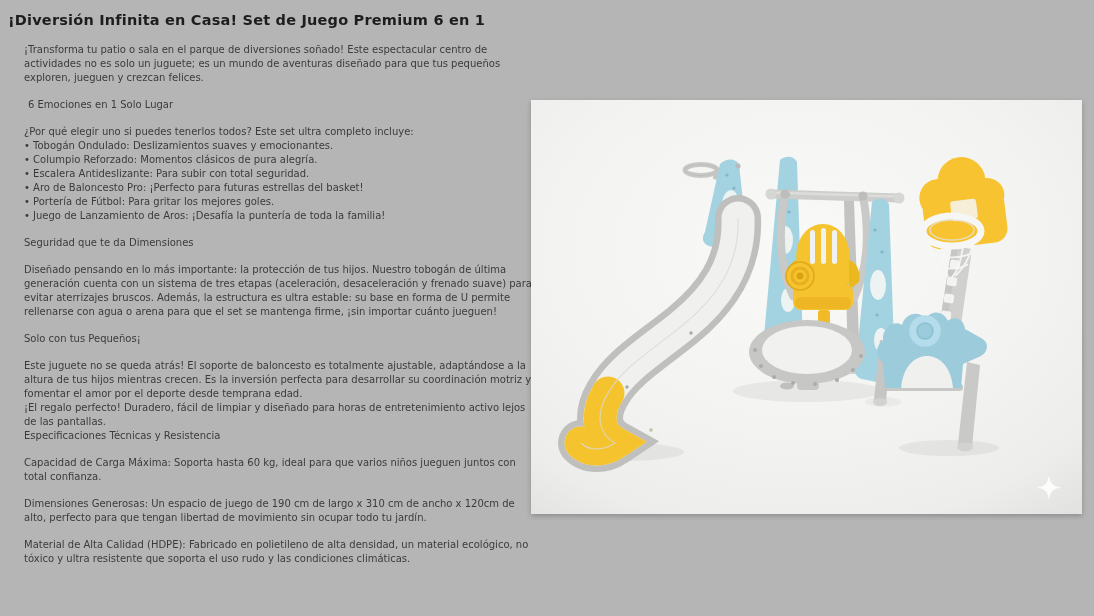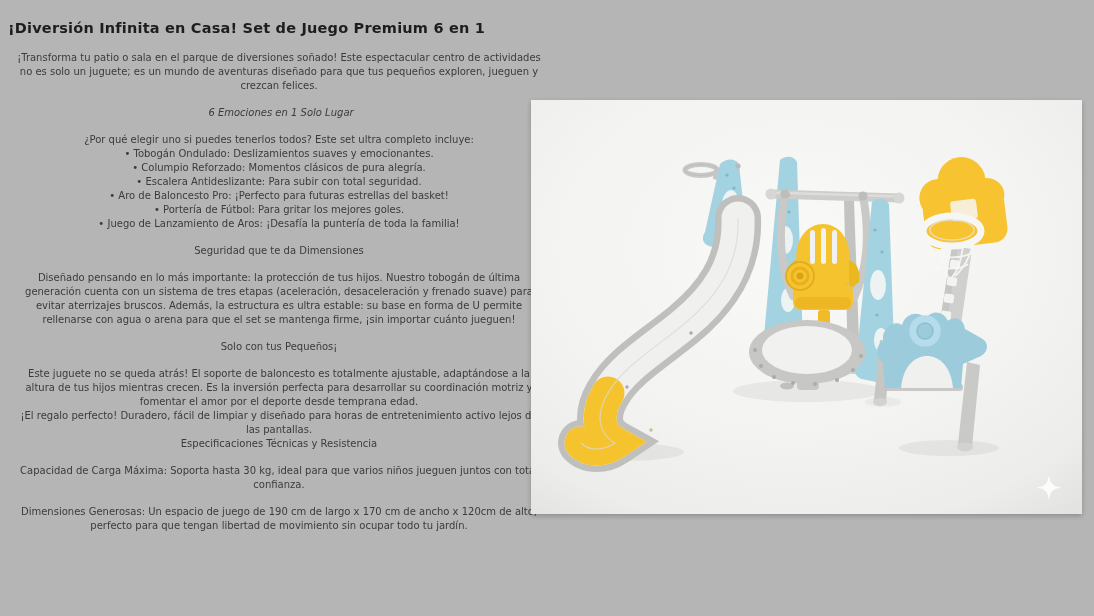--- a/index.html
+++ b/index.html
@@ -17,25 +17,25 @@
     width: 542px;
     color: #3b3b3b;
     font-size: 10px;
     line-height: 14px;
   }
   .title {
     font-size: 14.5px;
     font-weight: bold;
     color: #1d1d1d;
     letter-spacing: 0.2px;
-    margin: 8px 0 13px 0;
+    margin: 0 0 13px 0;
     line-height: 20px;
   }
-  .article p { margin: 13px 8px; text-align: center; }
-  .article p.indent { padding-left: 4px; font-style: italic; }
+  .article p { margin: 13px 16px; }
+  .article p.indent { padding-left: 4px; }
   .product {
     position: absolute;
     left: 531px; top: 100px;
     width: 551px; height: 414px;
     margin: 0; padding: 0;
     box-shadow: 0 2px 5px rgba(0,0,0,0.22);
     background: #f2f2f0;
   }
   .product svg { display: block; }
 </style>
@@ -45,22 +45,23 @@
 <div class="article">
   <h1 class="title">¡Diversión Infinita en Casa! Set de Juego Premium 6 en 1</h1>
   <div>
       <p>¡Transforma tu patio o sala en el parque de diversiones soñado! Este espectacular centro de actividades no es solo un juguete; es un mundo de aventuras diseñado para que tus pequeños exploren, jueguen y crezcan felices.</p>
       <p class="indent">6 Emociones en 1 Solo Lugar</p>
       <p>¿Por qué elegir uno si puedes tenerlos todos? Este set ultra completo incluye:<br>• Tobogán Ondulado: Deslizamientos suaves y emocionantes.<br>• Columpio Reforzado: Momentos clásicos de pura alegría.<br>• Escalera Antideslizante: Para subir con total seguridad.<br>• Aro de Baloncesto Pro: ¡Perfecto para futuras estrellas del basket!<br>• Portería de Fútbol: Para gritar los mejores goles.<br>• Juego de Lanzamiento de Aros: ¡Desafía la puntería de toda la familia!</p>
       <p>Seguridad que te da Dimensiones</p>
       <p>Diseñado pensando en lo más importante: la protección de tus hijos. Nuestro tobogán de última generación cuenta con un sistema de tres etapas (aceleración, desaceleración y frenado suave) para evitar aterrizajes bruscos. Además, la estructura es ultra estable: su base en forma de U permite rellenarse con agua o arena para que el set se mantenga firme, ¡sin importar cuánto jueguen!</p>
       <p>Solo con tus Pequeños¡</p>
       <p>Este juguete no se queda atrás! El soporte de baloncesto es totalmente ajustable, adaptándose a la altura de tus hijos mientras crecen. Es la inversión perfecta para desarrollar su coordinación motriz y fomentar el amor por el deporte desde temprana edad.<br>¡El regalo perfecto! Duradero, fácil de limpiar y diseñado para horas de entretenimiento activo lejos de las pantallas.<br>Especificaciones Técnicas y Resistencia</p>
-      <p>Capacidad de Carga Máxima: Soporta hasta 30 kg, ideal para que varios niños jueguen juntos con total confianza.</p>
-      <p>Dimensiones Generosas: Un espacio de juego de 190 cm de largo x 170 cm de ancho x 120cm de alto, perfecto para que tengan libertad de movimiento sin ocupar todo tu jardín.</p>
+      <p>Capacidad de Carga Máxima: Soporta hasta 60 kg, ideal para que varios niños jueguen juntos con total confianza.</p>
+      <p>Dimensiones Generosas: Un espacio de juego de 190 cm de largo x 310 cm de ancho x 120cm de alto, perfecto para que tengan libertad de movimiento sin ocupar todo tu jardín.</p>
+      <p>Material de Alta Calidad (HDPE): Fabricado en polietileno de alta densidad, un material ecológico, no tóxico y ultra resistente que soporta el uso rudo y las condiciones climáticas.</p>
     </div>
 </div>
 
 <figure class="product">
   <svg width="551" height="414" viewBox="0 0 551 414" xmlns="http://www.w3.org/2000/svg">
     <defs>
       <radialGradient id="bgGrad" cx="48%" cy="36%" r="80%">
         <stop offset="0%" stop-color="#f9f9f7"></stop>
         <stop offset="55%" stop-color="#f3f3f1"></stop>
         <stop offset="85%" stop-color="#ededeb"></stop>

